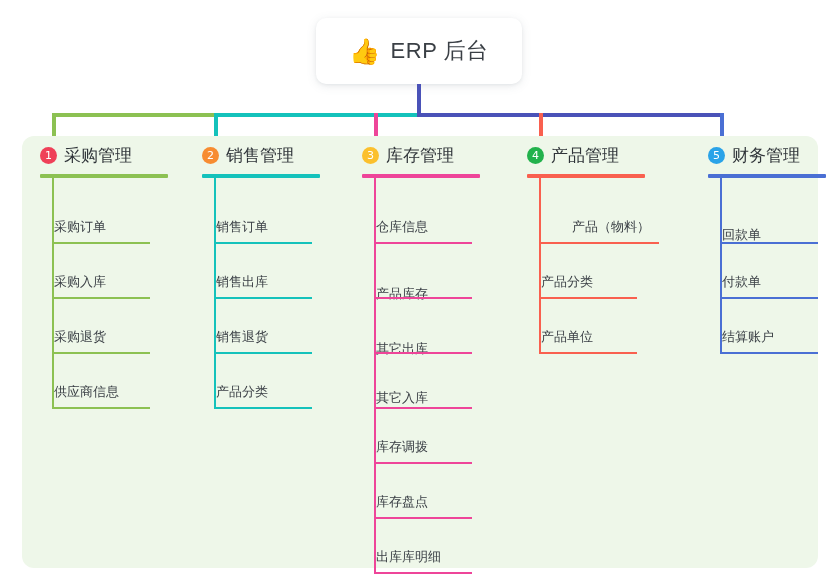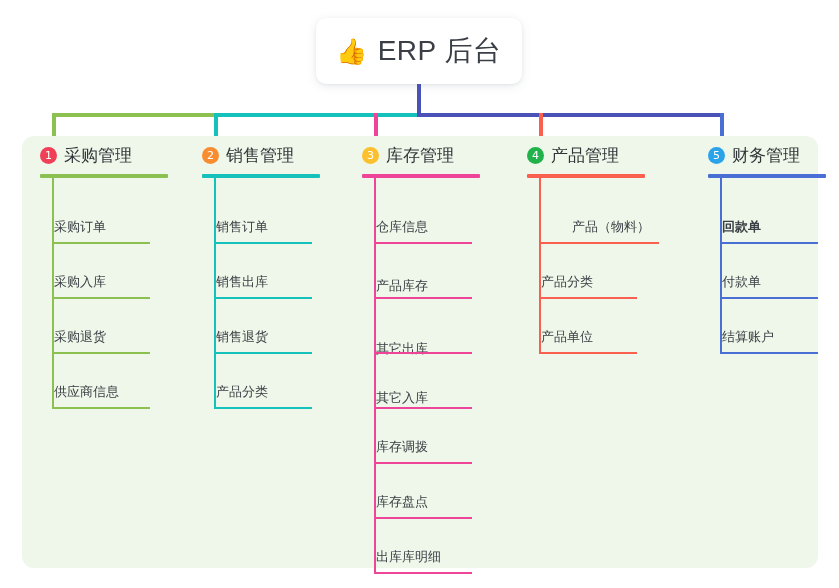--- a/index.html
+++ b/index.html
@@ -24,21 +24,21 @@
     box-shadow:0 2px 10px rgba(120,130,140,.16), 0 1px 3px rgba(120,130,140,.10);
     display:flex;align-items:center;justify-content:center;
     gap:10px;
     box-sizing:border-box;
   }
   .title-emoji{
     font-size:25px;line-height:1;display:inline-block;
     filter:saturate(1.15);
   }
   .title-text{
-    font-size:28px;
+    font-size:22px;
     color:#3a3f45;
     letter-spacing:.5px;
     font-weight:400;
     white-space:nowrap;
   }
   .v-stem{position:absolute;width:4px;}
   .h-seg{position:absolute;height:4px;}
 
   
   .panel{
@@ -169,21 +169,21 @@
             <span class="badge" style="background: rgb(251, 192, 45);">3</span>
             <span class="col-title">库存管理</span>
           </div>
           <div class="head-rule" style="top: 38px; width: 118px; background: rgb(238, 69, 153);"></div>
           <div class="spine" style="left: 12px; top: 40px; height: 398px; background: rgb(238, 69, 153);"></div>
           <div class="item" style="left: 0px; top: 82px; width: 110px; height: 28px;">
             <span class="item-label" style="top: 0px;">仓库信息</span>
             <div class="item-rule" style="left: 12px; top: 24px; width: 98px; background: rgb(238, 69, 153);"></div>
           </div>
           <div class="item" style="left: 0px; top: 137px; width: 110px; height: 28px;">
-            <span class="item-label" style="top: 4px; text-align: right;">产品库存</span>
+            <span class="item-label" style="top: 12px; text-align: right;">产品库存</span>
             <div class="item-rule" style="left: 12px; top: 24px; width: 98px; background: rgb(238, 69, 153);"></div>
           </div>
           <div class="item" style="left: 0px; top: 192px; width: 110px; height: 28px;">
             <span class="item-label" style="top: 12px;">其它出库</span>
             <div class="item-rule" style="left: 12px; top: 24px; width: 98px; background: rgb(238, 69, 153);"></div>
           </div>
           <div class="item" style="left: 0px; top: 247px; width: 110px; height: 28px;">
             <span class="item-label" style="top: 0px; margin-top: 6px;">其它入库</span>
             <div class="item-rule" style="left: 12px; top: 24px; width: 98px; background: rgb(238, 69, 153);"></div>
           </div>
@@ -221,21 +221,21 @@
           </div>
         </div>
         <div class="col" style="left: 686px; width: 150px; height: 432px;">
           <div class="col-head">
             <span class="badge" style="background: rgb(42, 163, 232);">5</span>
             <span class="col-title">财务管理</span>
           </div>
           <div class="head-rule" style="top: 38px; width: 118px; background: rgb(74, 111, 212);"></div>
           <div class="spine" style="left: 12px; top: 40px; height: 178px; background: rgb(74, 111, 212);"></div>
           <div class="item" style="left: 0px; top: 82px; width: 110px; height: 28px;">
-            <span class="item-label" style="top: 0px; font-weight: bold;">回款单</span>
+            <span class="item-label" style="top: 8px;">回款单</span>
             <div class="item-rule" style="left: 12px; top: 24px; width: 98px; background: rgb(74, 111, 212);"></div>
           </div>
           <div class="item" style="left: 0px; top: 137px; width: 110px; height: 28px;">
             <span class="item-label" style="top: 0px;">付款单</span>
             <div class="item-rule" style="left: 12px; top: 24px; width: 98px; background: rgb(74, 111, 212);"></div>
           </div>
           <div class="item" style="left: 0px; top: 192px; width: 110px; height: 28px;">
             <span class="item-label" style="top: 0px;">结算账户</span>
             <div class="item-rule" style="left: 12px; top: 24px; width: 98px; background: rgb(74, 111, 212);"></div>
           </div>

